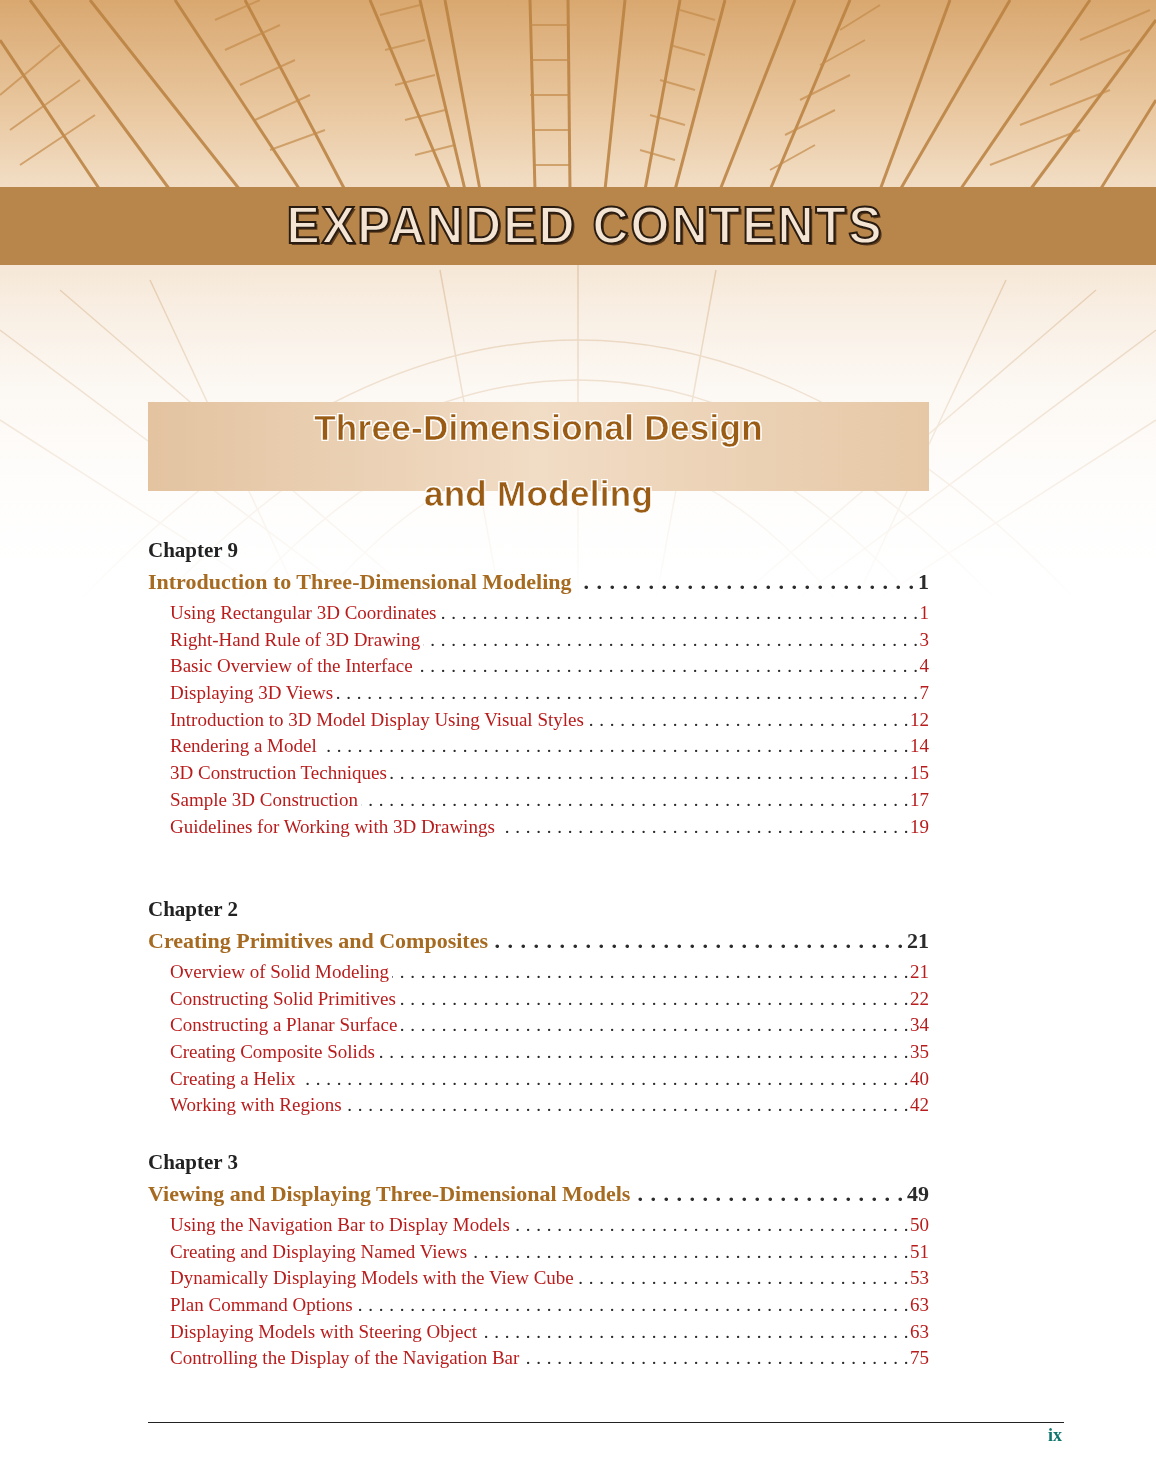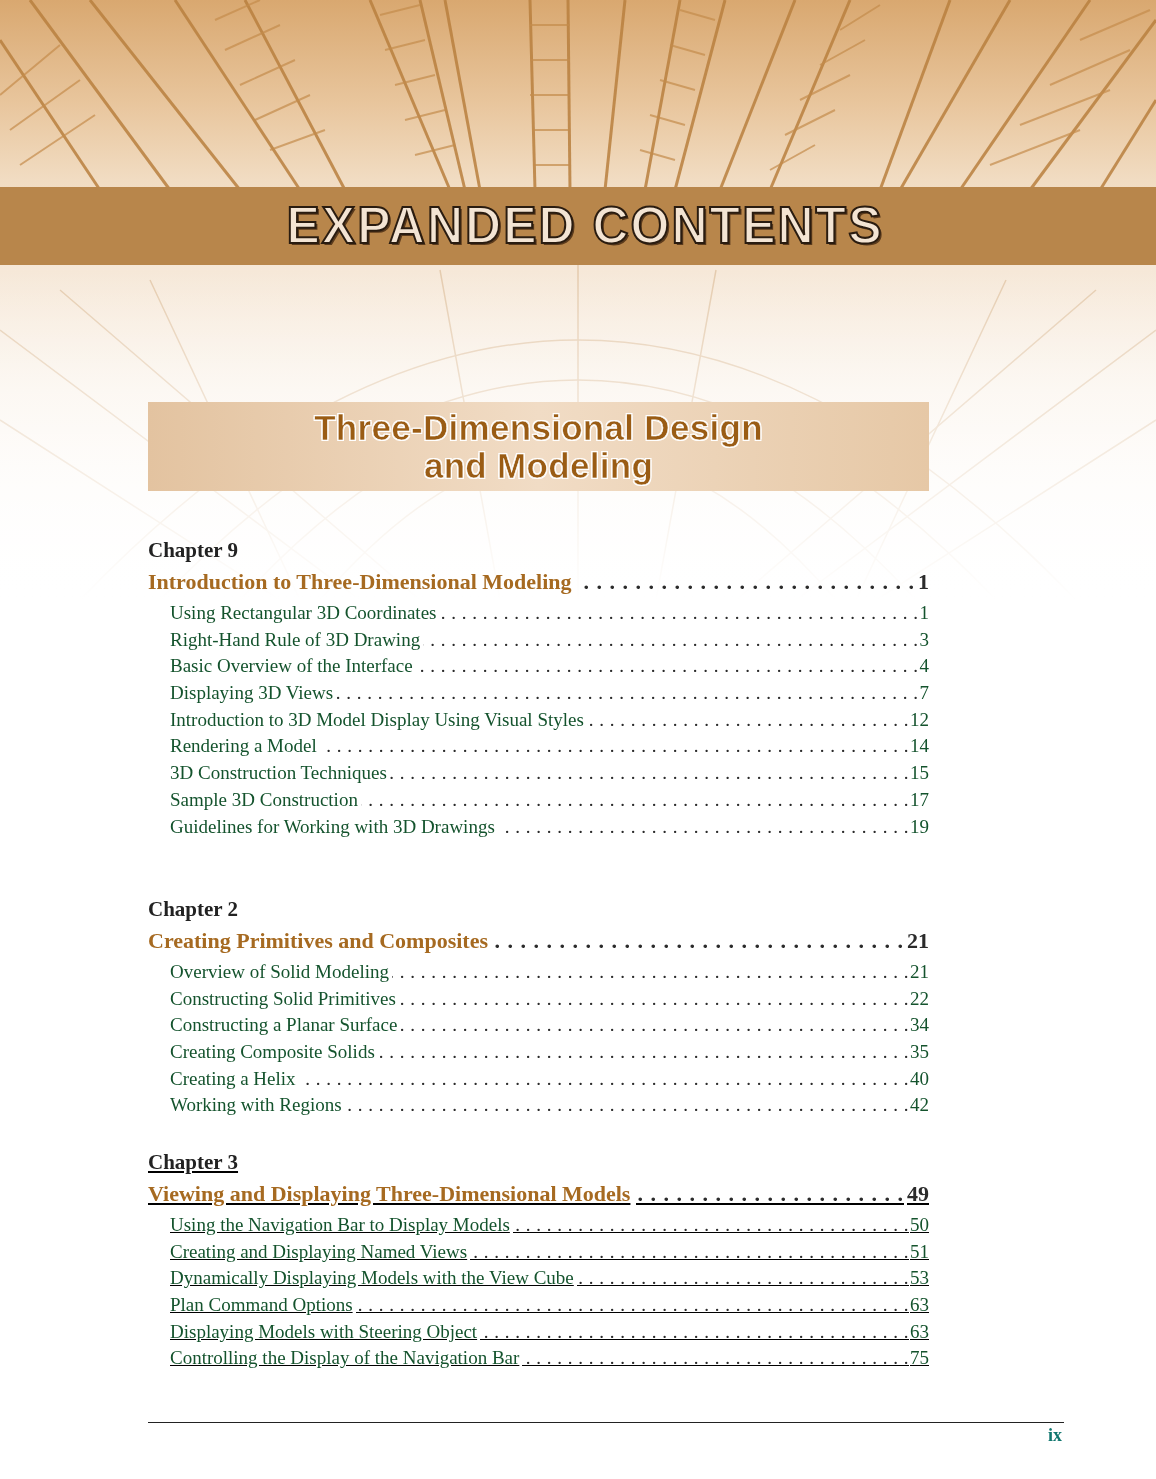--- a/index.html
+++ b/index.html
@@ -42,20 +42,21 @@
     background:linear-gradient(90deg, #e3c3a0 0%, #f1dcc5 50%, #e6c8a6 100%);
     display:flex; flex-direction:column; align-items:center; justify-content:center;
   }
   .section-title {
     font-family:"Liberation Sans", "DejaVu Sans", sans-serif;
     font-weight:bold; font-size:35px; line-height:38px; text-align:center;
     color:#9a5c14;
     -webkit-text-stroke:0.6px #ffffff;
     text-shadow: 1px 1px 0 #fff, -1px -1px 0 #fff, 1px -1px 0 #fff, -1px 1px 0 #fff;
     letter-spacing:0.3px;
+    margin-top:28px;
   }
   
   .toc { position:absolute; left:148px; width:781px; }
   .chapter-label {
     font-weight:bold; font-size:21px; color:#222;
     height:27px; line-height:27px;
   }
   .chapter-row {
     display:flex; align-items:baseline; height:36px; line-height:36px;
     font-size:22px; font-weight:bold;
@@ -66,21 +67,21 @@
     color:#2b2b2b; letter-spacing:3px;
   }
   .leader::after {
     content:". . . . . . . . . . . . . . . . . . . . . . . . . . . . . . . . . . . . . . . . . . . . . . . . . . . . . . . . . . . . . . . . . . . . . . . . . . . . . . . . . . . . . . . . . . . . . . . . . . . . . . . . . . . . . . . . . . . . . . . . . . . .";
   }
   .chapter-page { color:#2b2b2b; }
   .chapter-row .leader { letter-spacing:1px; font-weight:bold; direction:rtl; }
   .items { margin-left:22px; }
   .item {
     display:flex; align-items:baseline; height:26.7px; line-height:26.7px;
-    font-size:19px; color:#14532d;
+    font-size:19px; color:#b91c1c;
   }
   .item-label { white-space:nowrap; }
   .item .leader { font-size:19px; letter-spacing:0.5px; direction:rtl; margin:0 1px 0 3px; }
   .item-page { white-space:nowrap; }
   
   .footer-rule {
     position:absolute; left:148px; top:1422px; width:916px; height:0;
     border-top:1.5px solid #222;
   }
   .folio {
@@ -236,21 +237,21 @@
         <span class="item-page">40</span>
       </div>
     <div class="item">
         <span class="item-label">Working with Regions</span>
         <span class="leader"></span>
         <span class="item-page">42</span>
       </div>
   </div>
 </div>
 
-<div class="toc" style="top:1149px;text-decoration:underline;">
+<div class="toc" style="top:1149px;">
   <div class="chapter-label">Chapter 3</div>
   <div class="chapter-row">
     <span class="chapter-title">Viewing and Displaying Three-Dimensional Models</span>
     <span class="leader"></span>
     <span class="chapter-page">49</span>
   </div>
   <div class="items">
     <div class="item">
         <span class="item-label">Using the Navigation Bar to Display Models</span>
         <span class="leader"></span>

